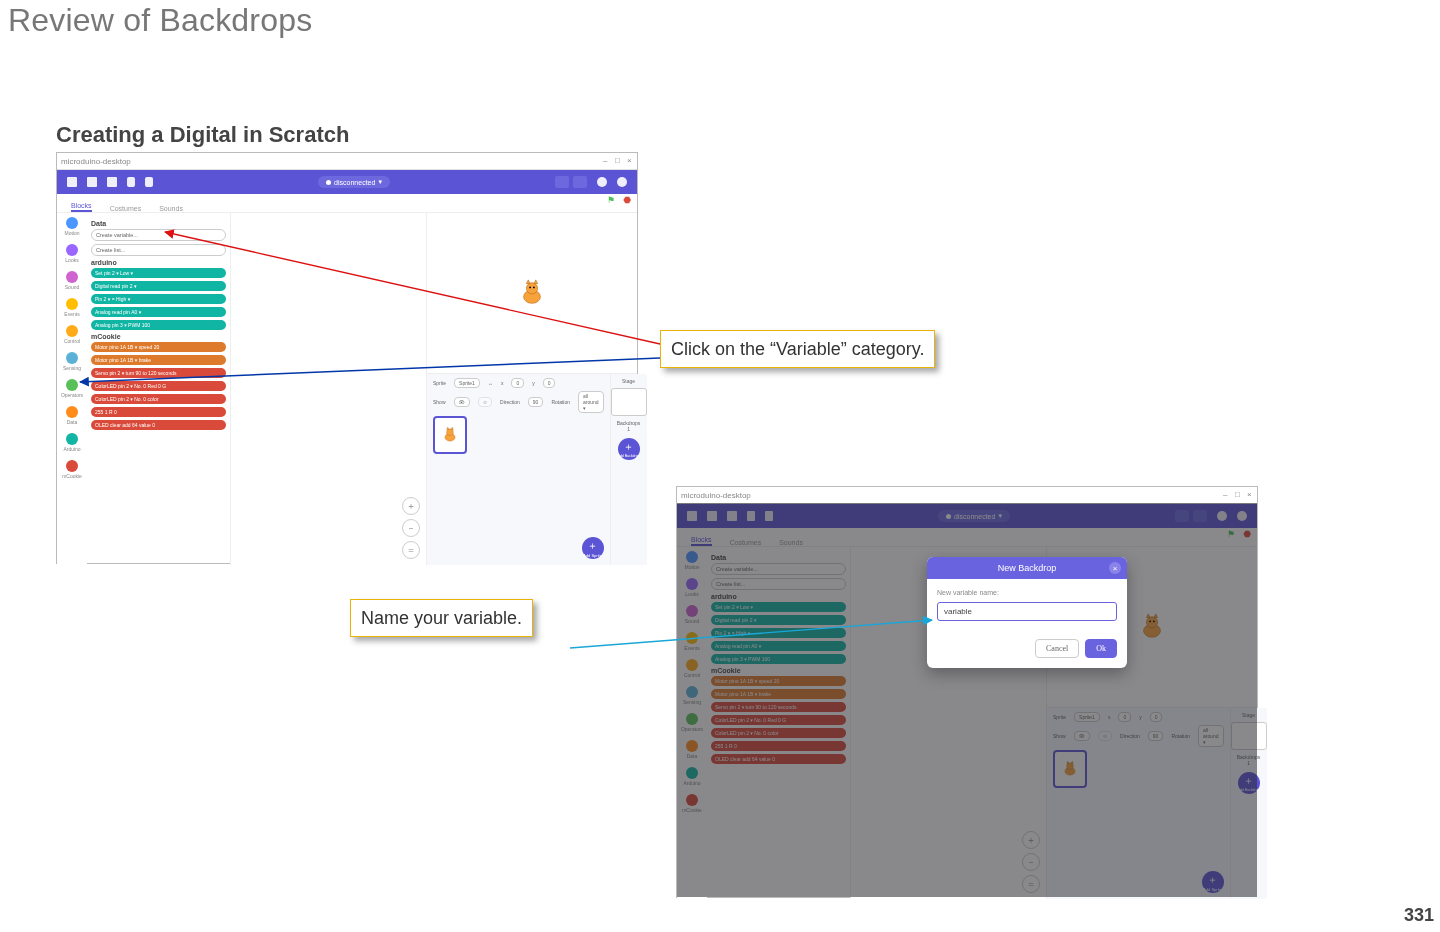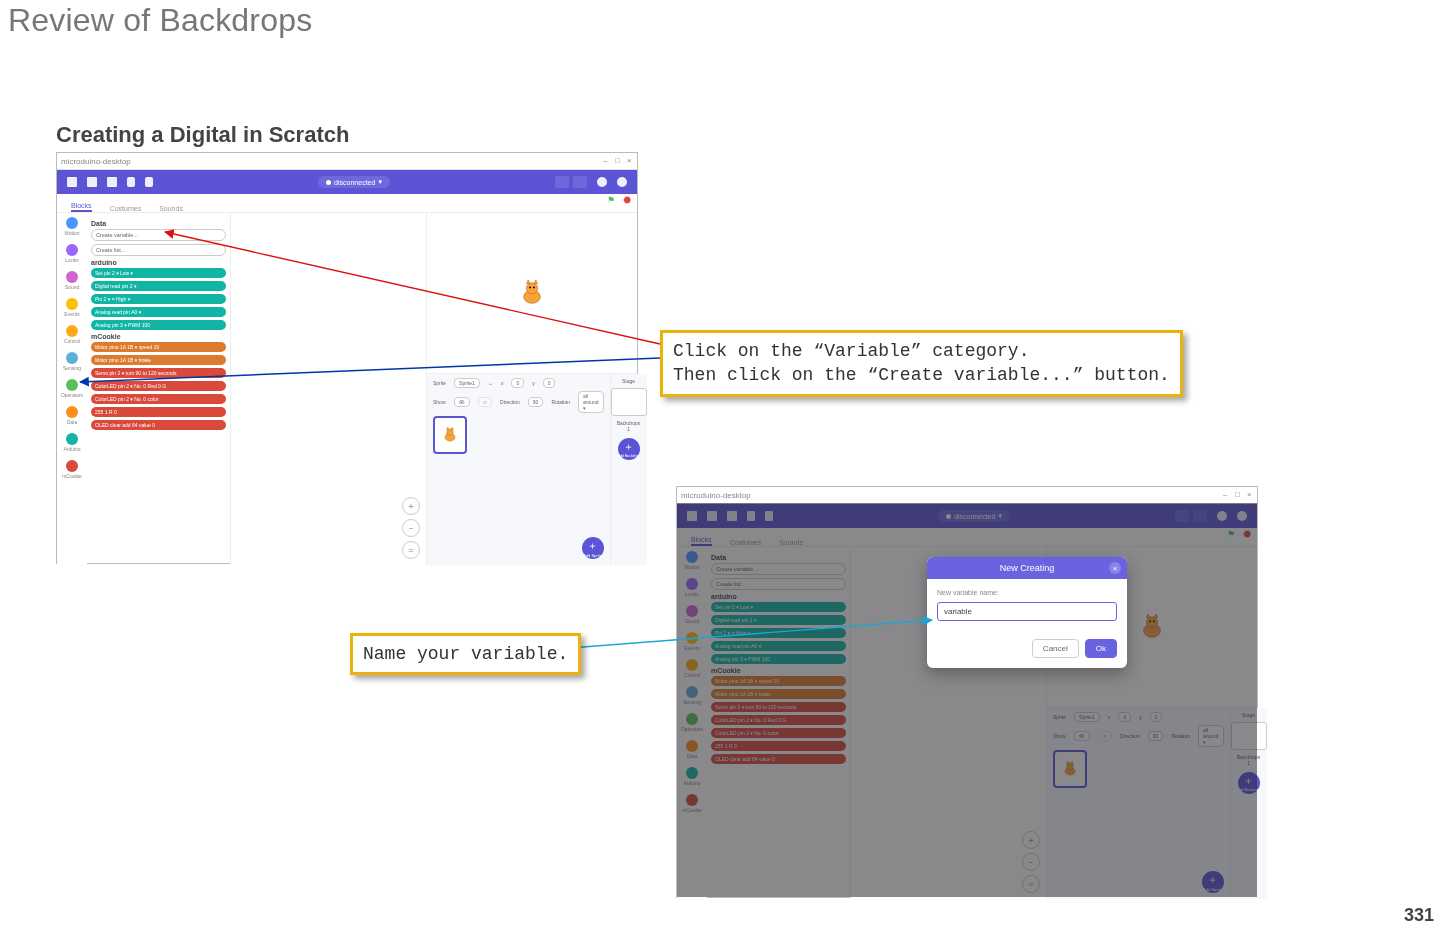--- a/index.html
+++ b/index.html
@@ -226,42 +226,43 @@
   }
   .modal-body .lbl { font-size:7px; color:#888; margin-bottom:4px; }
   .modal-body .inp {
     width:100%; box-sizing:border-box;
     border:1px solid #6a63e0; border-radius:3px;
     padding:4px 6px; font-size:8px; color:#444;
   }
   .modal-footer {
     display:flex; justify-content:flex-end; gap:6px;
     padding:8px 10px 10px;
+    font-family:Liberation Serif, serif;
   }
   .mbtn {
     font-size:8px; padding:4px 10px; border-radius:4px;
     border:1px solid #ccc; background:#fff; color:#666;
   }
   .mbtn.primary { background:#6a63e0; border-color:#6a63e0; color:#fff; }
 
   
   .callout {
     position:absolute;
     background:#fff;
-    border:3px solid #eab308;
+    border:1px solid #eab308;
     box-shadow: 4px 4px 6px rgba(0,0,0,0.35);
     padding:6px 10px;
     font-size:18px;
     color:#333;
     line-height:1.35;
-    font-family: Liberation Mono, monospace;
+    font-family: Liberation Sans, sans-serif;
     z-index:20;
   }
   .callout1 { left: 660px; top: 330px; }
-  .callout2 { left: 350px; top: 633px; }
+  .callout2 { left: 350px; top: 599px; }
 
   
   .svg-overlay {
     position:absolute; left:0; top:0; width:1440px; height:932px;
     pointer-events:none; z-index:15;
   }
 
   .flagstop-row { position:absolute; top:1px; right:6px; display:flex; gap:8px; font-size:9px;}
   .flagstop-row .gf{ color:#4cbf56;}
   .flagstop-row .st{ color:#d94a3a;}
@@ -270,21 +271,20 @@
 </style>
 </head>
 <body>
 
 <div class="page-title">Review of Backdrops</div>
 <div class="subtitle">Creating a Digital in Scratch</div>
 <div class="page-number">331</div>
 
 <div class="callout callout1">
   <div>Click on the “Variable” category.</div>
-  <div>Then click on the “Create variable...” button.</div>
 </div>
 <div class="callout callout2">Name your variable.</div>
 
 <svg class="svg-overlay">
   <defs>
     <marker id="arr-red" viewBox="0 0 10 10" refX="9" refY="5" markerWidth="7" markerHeight="7" orient="auto">
       <path d="M0,0 L10,5 L0,10 z" fill="#d11"></path>
     </marker>
     <marker id="arr-blue" viewBox="0 0 10 10" refX="9" refY="5" markerWidth="7" markerHeight="7" orient="auto">
       <path d="M0,0 L10,5 L0,10 z" fill="#0037a8"></path>
@@ -653,21 +653,21 @@
           </div>
         </div>
       </div>
     </div>
   </div>
 
   <div class="dimlayer"></div>
 
   <div class="modal">
     <div class="modal-header">
-      <span>New Creating</span>
+      <span>New Backdrop</span>
       <span class="modal-close">×</span>
     </div>
     <div class="modal-body">
       <div class="lbl">New variable name:</div>
       <input class="inp" value="variable" style="">
     </div>
     <div class="modal-footer">
       <div class="mbtn">Cancel</div>
       <div class="mbtn primary">Ok</div>
     </div>

